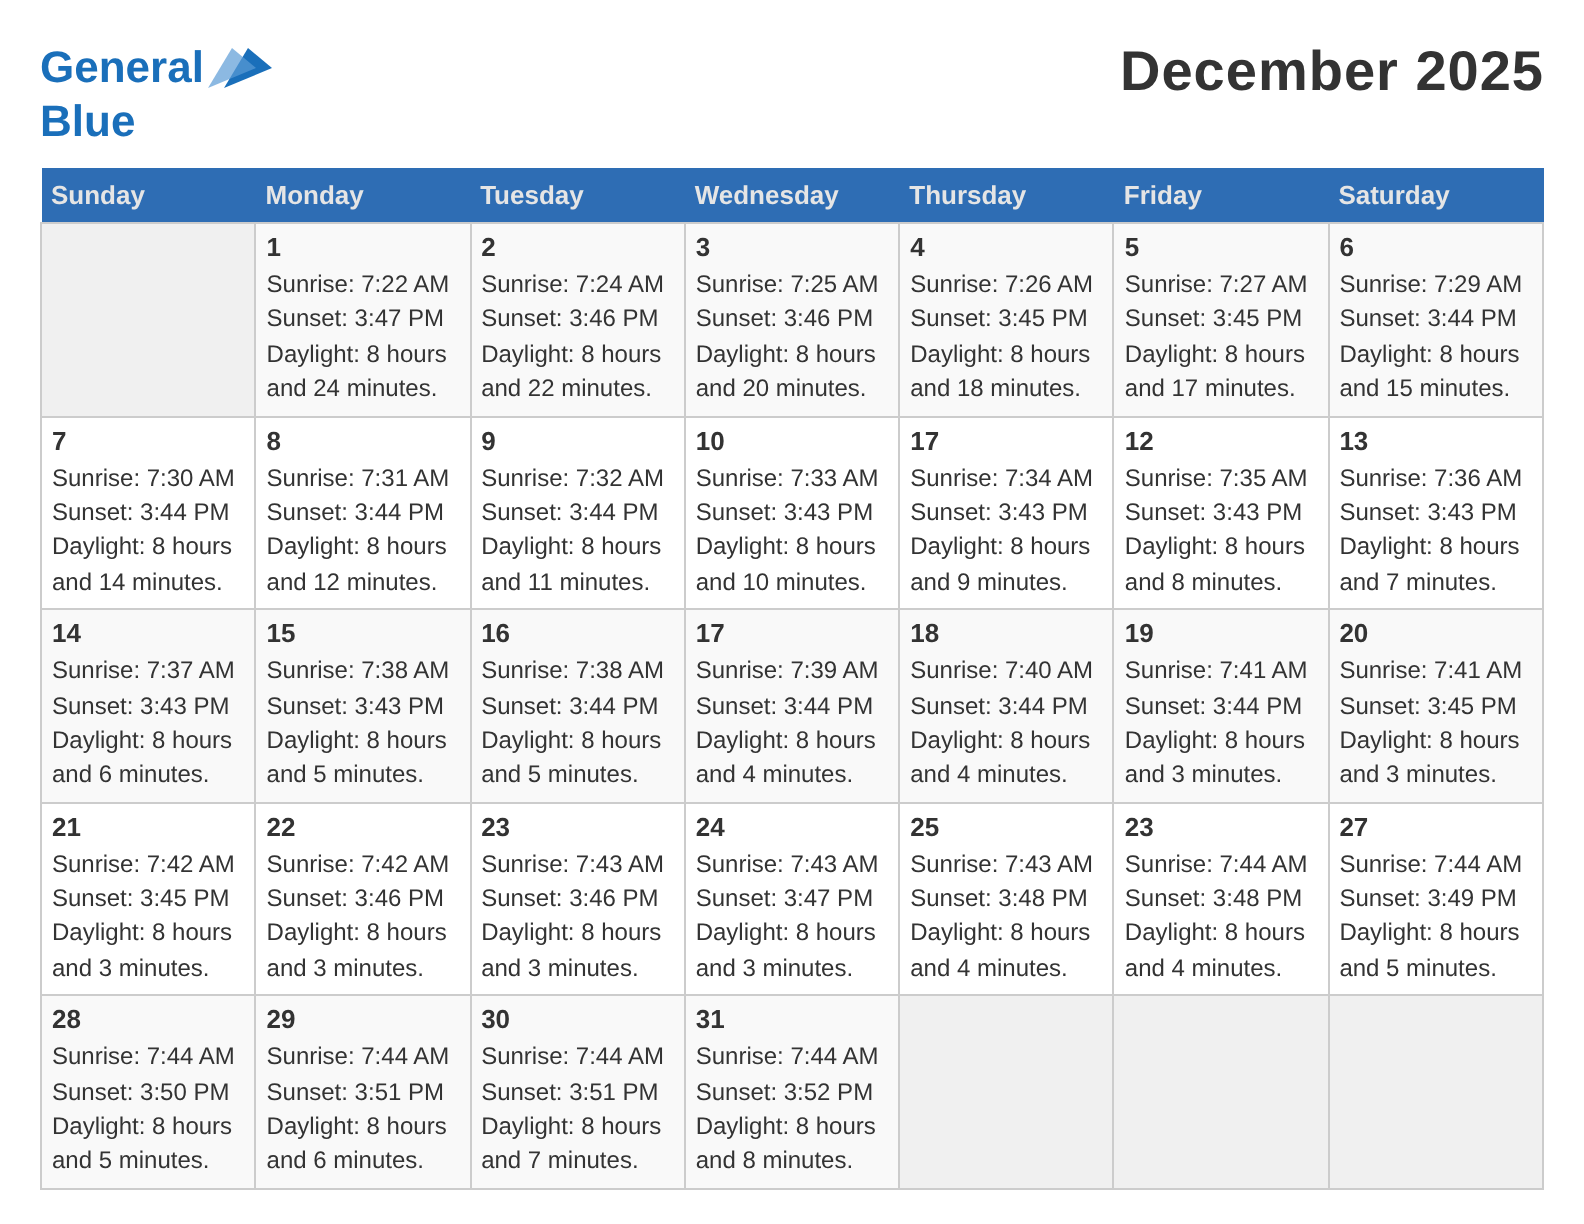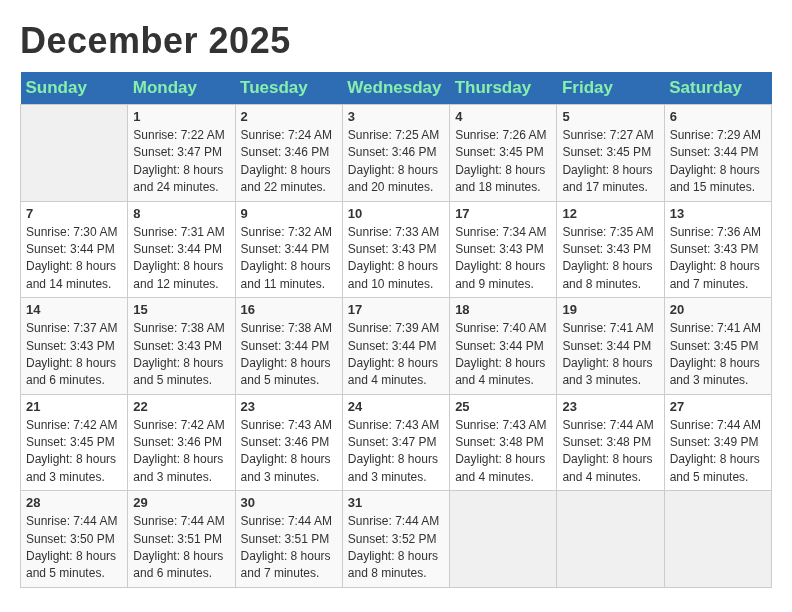--- a/index.html
+++ b/index.html
@@ -17,40 +17,40 @@
       margin-bottom: 10px;
     }
     .logo {
       display: flex;
       align-items: center;
     }
     .title-block {
       text-align: right;
     }
     .month-title {
-      font-size: 36px;
+      font-size: 28px;
       font-weight: bold;
       color: #333;
       letter-spacing: 0.5px;
     }
     .location {
       font-size: 15px;
       color: #555;
     }
     table {
       width: 100%;
       border-collapse: collapse;
       font-size: 11px;
     }
     thead tr th {
       background-color: #2e6db4;
-      color: #86efac;
+      color: #e5e5e5;
       padding: 6px 5px;
       text-align: left;
-      font-size: 17px;
+      font-size: 13px;
       font-weight: bold;
     }
     tbody tr td {
       border: 1px solid #ccc;
       vertical-align: top;
       padding: 4px 5px;
       width: 107px;
       min-height: 80px;
       color: #333;
     }
@@ -71,20 +71,32 @@
       background-color: #ffffff;
     }
     td.empty {
       background-color: #f0f0f0 !important;
     }
   </style>
 </head>
 <body>
 
 <div class="header">
+  <div class="logo">
+    <div>
+      <div style="display:flex; align-items:center;">
+        <div style="font-size:22px; font-weight:bold; color:#1a6fba; line-height:1.1;">General</div>
+        <svg width="32" height="28" viewBox="0 0 32 28" style="margin-left:2px;">
+          <polygon points="8,24 20,4 32,14" fill="#1a6fba"></polygon>
+          <polygon points="0,24 12,4 24,14" fill="#5b9bd5" opacity="0.7"></polygon>
+        </svg>
+      </div>
+      <div style="font-size:22px; font-weight:bold; color:#1a6fba;">Blue</div>
+    </div>
+  </div>
   <div class="title-block">
     <div class="month-title">December 2025</div>
   </div>
 </div>
 
 <table>
   <thead>
     <tr>
     <th>Sunday</th>
         <th>Monday</th>

